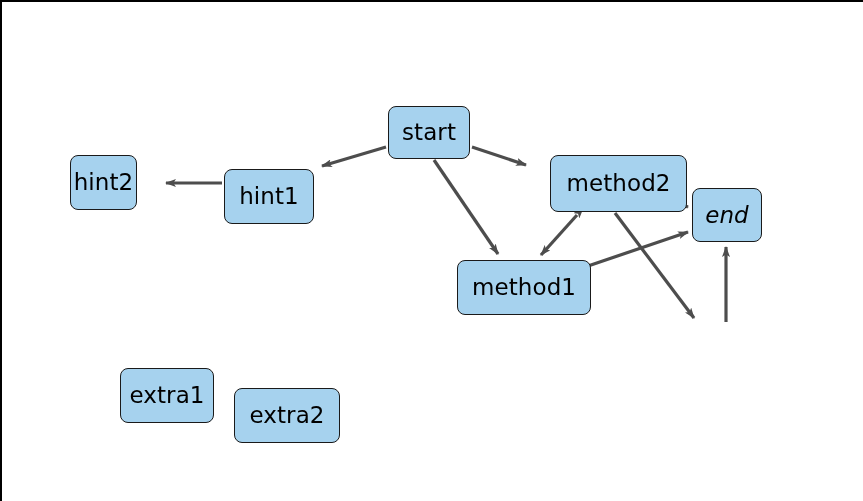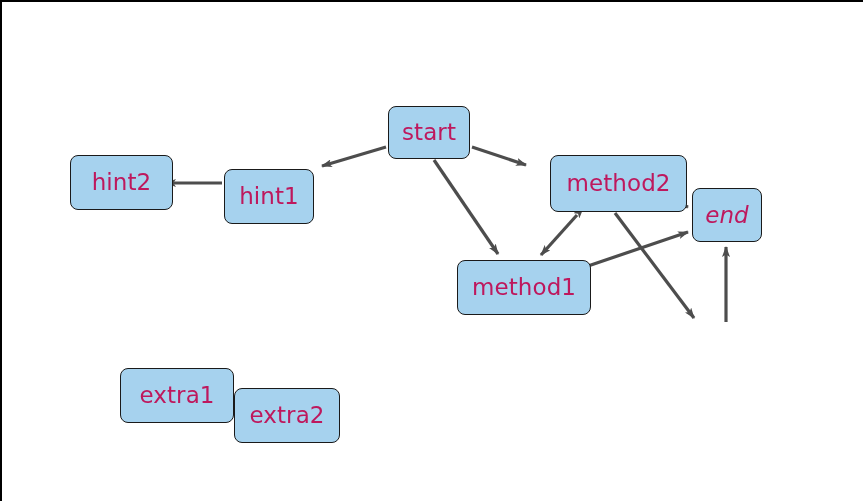--- a/index.html
+++ b/index.html
@@ -29,21 +29,21 @@
   }
   .node {
     position: absolute;
     box-sizing: border-box;
     background: #a6d2ee;
     border: 1.6px solid #1a1a1a;
     border-radius: 8px;
     display: flex;
     align-items: center;
     justify-content: center;
-    color: #be185d;
+    color: #000000;
     font-size: 23px;
     font-family: "DejaVu Sans", sans-serif;
     letter-spacing: 0.1px;
     line-height: 1;
     white-space: nowrap;
     z-index: 2;
   }
   .node-label {
     pointer-events: none;
   }
@@ -75,21 +75,21 @@
 
     <line x1="662" y1="196" x2="686" y2="205" stroke="#4d4d4d" stroke-width="3.2" marker-end="url(#arrowhead)"></line>
 
     <line x1="613" y1="211" x2="692" y2="316" stroke="#4d4d4d" stroke-width="3.2" marker-end="url(#arrowhead)"></line>
 
     <line x1="586" y1="264" x2="686" y2="230" stroke="#4d4d4d" stroke-width="3.2" marker-end="url(#arrowhead)"></line>
 
     <line x1="724" y1="320" x2="724" y2="245" stroke="#4d4d4d" stroke-width="3.2" marker-end="url(#arrowhead)"></line>
   </svg>
 
-  <div class="node" style="left:68px; top:153px; width:103px; height:55px;align-items:center;">
+  <div class="node" style="left:68px; top:153px; width:67px; height:55px;align-items:center;">
     <span class="node-label">hint2</span>
   </div>
 
   <div class="node" style="left:222px; top:167px; width:90px; height:55px;">
     <span class="node-label">hint1</span>
   </div>
 
   <div class="node" style="left:386px; top:104px; width:82px; height:53px;">
     <span class="node-label">start</span>
   </div>
@@ -100,21 +100,21 @@
 
   <div class="node" style="left:690px; top:186px; width:70px; height:54px;font-style:italic;">
     <span class="node-label">end</span>
   </div>
 
   <div class="node" style="left:455px; top:258px; width:134px; height:55px;">
     <span class="node-label">method1</span>
   </div>
 
 
-  <div class="node" style="left:118px; top:366px; width:114px; height:55px;">
+  <div class="node" style="left:118px; top:366px; width:94px; height:55px;">
     <span class="node-label">extra1</span>
   </div>
 
   <div class="node" style="left:232px; top:386px; width:106px; height:55px;">
     <span class="node-label">extra2</span>
   </div>
 
 </div>
 
 </body></html>

